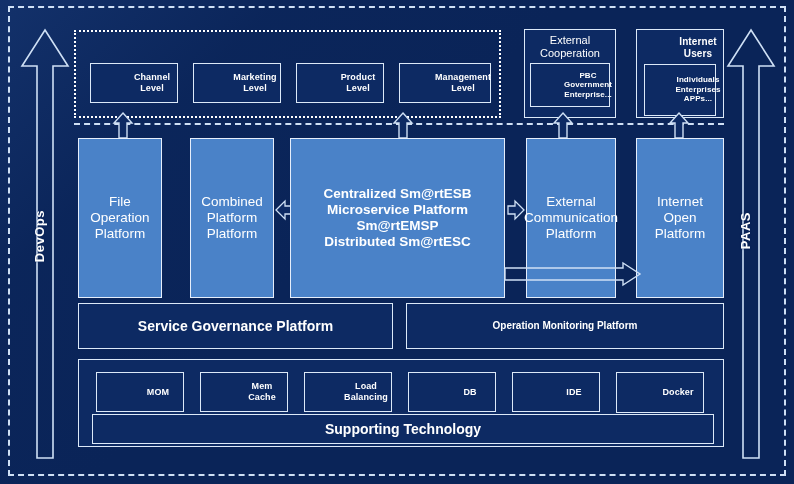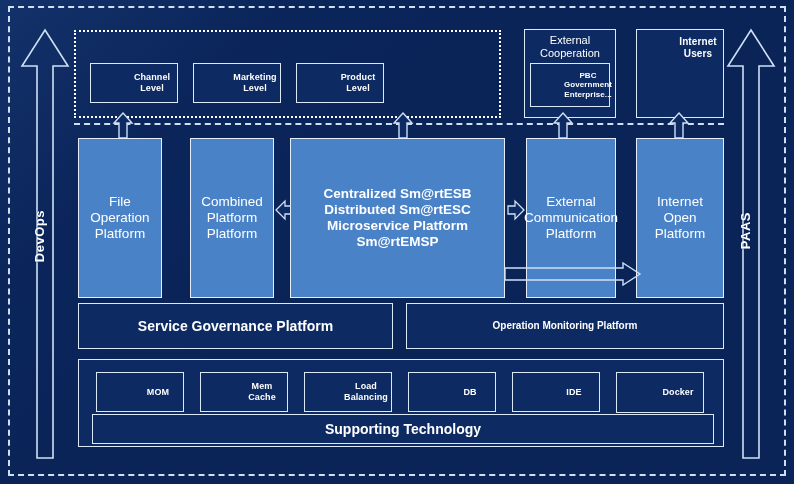--- a/index.html
+++ b/index.html
@@ -90,32 +90,40 @@
 
   <div class="bx solid-dark sm" style="left:90px; top:63px; width:88px; height:40px;">
     <span>Channel Level</span>
   </div>
   <div class="bx solid-dark sm" style="left:193px; top:63px; width:88px; height:40px;">
     <span>Marketing Level</span>
   </div>
   <div class="bx solid-dark sm" style="left:296px; top:63px; width:88px; height:40px;">
     <span>Product Level</span>
   </div>
+  <div class="bx solid-dark sm" style="left:399px; top:63px; width:92px; height:40px;">
+    <span>Management Level</span>
+  </div>
 
   <div class="bx solid-dark" style="left:524px; top:29px; width:92px; height:89px; flex-direction:column; justify-content:flex-start; padding-top:4px;">
     <div class="md" style="font-size:11px;">External</div>
     <div class="md" style="font-size:11px;">Cooperation</div>
     <div class="bx solid-dark" style="position:relative; left:0; top:3px; width:80px; height:44px; flex-direction:column;">
       <div class="sm" style="font-size:8px;">PBC Government</div>
       <div class="sm" style="font-size:8px;">Enterprise...</div>
     </div>
   </div>
 
   <div class="bx solid-dark" style="left:636px; top:29px; width:88px; height:89px; flex-direction:column; justify-content:flex-start; padding-top:6px;">
     <div class="sm" style="font-size:10px;">Internet Users</div>
+    <div class="bx solid-dark" style="position:relative; left:0; top:4px; width:72px; height:52px; flex-direction:column;">
+      <div class="sm" style="font-size:8px;">Individuals</div>
+      <div class="sm" style="font-size:8px;">Enterprises</div>
+      <div class="sm" style="font-size:8px;">APPs...</div>
+    </div>
   </div>
 
   <div class="dash-line" style="left:74px; top:123px; width:650px;"></div>
 
   <div class="conn" style="left:112px; top:112px;">
     <svg width="22" height="26" viewBox="0 0 22 26">
       <polygon points="11,1 20,11 15,11 15,26 7,26 7,11 2,11" fill="#0d2a63" stroke="#cfe0f5" stroke-width="1.4"></polygon>
     </svg>
   </div>
   <div class="conn" style="left:392px; top:112px;">
@@ -147,22 +155,22 @@
   </div>
 
   <div class="conn" style="left:275px; top:199px;">
     <svg width="18" height="22" viewBox="0 0 18 22">
       <polygon points="1,11 10,2 10,7 17,7 17,15 10,15 10,20" fill="#0d2a63" stroke="#cfe0f5" stroke-width="1.3"></polygon>
     </svg>
   </div>
 
   <div class="bx solid-light md" style="left:290px; top:138px; width:215px; height:160px; flex-direction:column; font-weight:bold;">
     <div>Centralized Sm@rtESB</div>
+    <div>Microservice Platform Sm@rtEMSP</div>
     <div>Distributed Sm@rtESC</div>
-    <div>Microservice Platform Sm@rtEMSP</div>
   </div>
 
   <div class="conn" style="left:507px; top:199px;">
     <svg width="18" height="22" viewBox="0 0 18 22">
       <polygon points="17,11 8,2 8,7 1,7 1,15 8,15 8,20" fill="#0d2a63" stroke="#cfe0f5" stroke-width="1.3"></polygon>
     </svg>
   </div>
 
   <div class="bx solid-light md" style="left:526px; top:138px; width:90px; height:160px; flex-direction:column;">
     <div>External</div>

